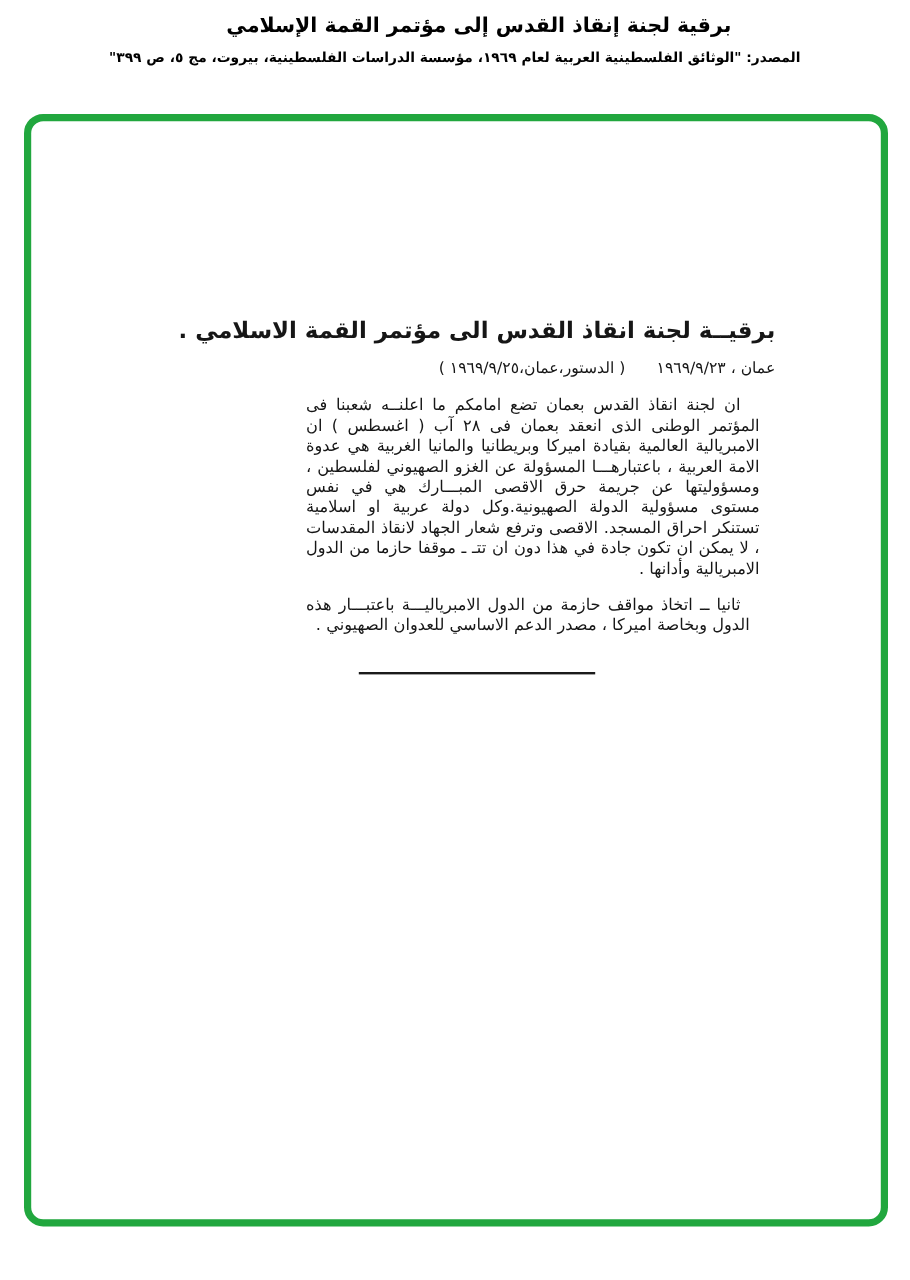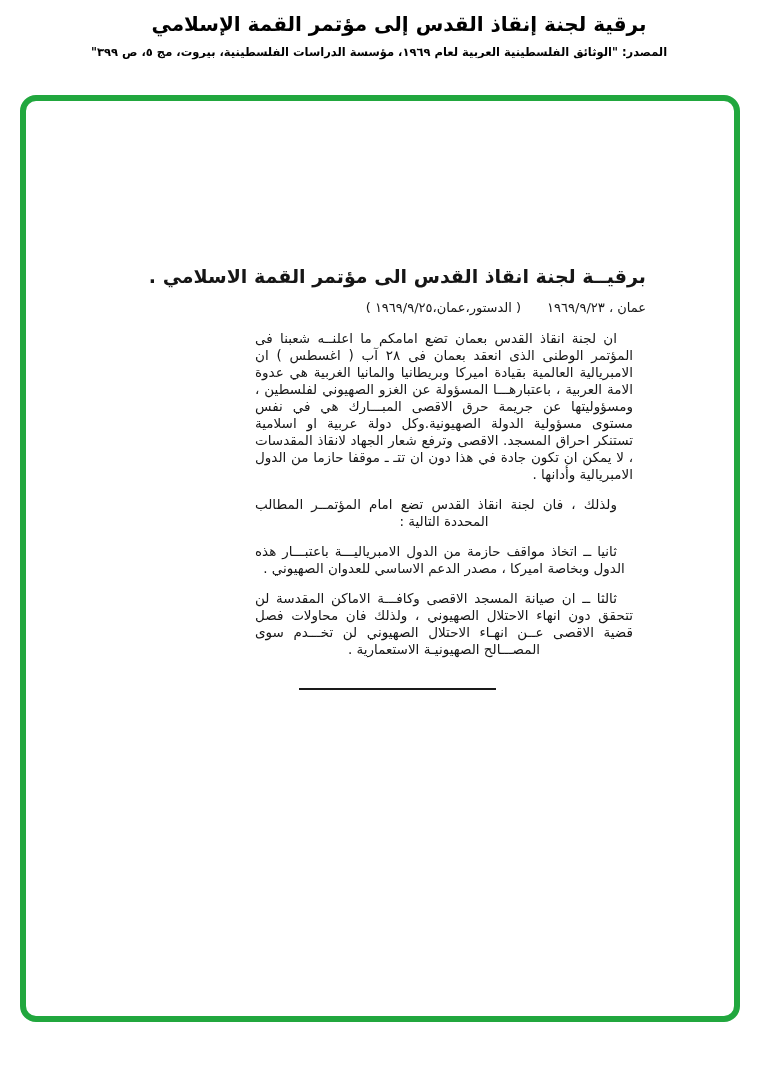--- a/index.html
+++ b/index.html
@@ -14,21 +14,21 @@
 
   
   .top-header {
     position: absolute; top: 0; left: 0;
     width: 758px;
     text-align: center;
     direction: rtl;
   }
   .top-title {
     margin-top: 12px;
-    font-size: 20px;
+    font-size: 17px;
     font-weight: bold;
     color: #000;
     padding-left: 40px;
   }
   .top-source {
     margin-top: 9px;
     font-size: 11.5px;
     font-weight: bold;
     color: #000;
   }
@@ -98,23 +98,21 @@
 
     <div class="doc-title">برقيــة لجنة انقاذ القدس الى مؤتمر القمة الاسلامي .</div>
 
     <div class="dateline">
       <span>عمان ، ١٩٦٩/٩/٢٣</span>
       <span>( الدستور،عمان،١٩٦٩/٩/٢٥ )</span>
     </div>
 
     <p class="para indent">ان لجنة انقاذ القدس بعمان تضع امامكم ما اعلنــه شعبنا فى المؤتمر الوطنى الذى انعقد بعمان فى ٢٨ آب ( اغسطس ) ان الامبريالية العالمية بقيادة اميركا وبريطانيا والمانيا الغربية هي عدوة الامة العربية ، باعتبارهـــا المسؤولة عن الغزو الصهيوني لفلسطين ، ومسؤوليتها عن جريمة حرق الاقصى المبـــارك هي في نفس مستوى مسؤولية الدولة الصهيونية.وكل دولة عربية او اسلامية تستنكر احراق المسجد. الاقصى وترفع شعار الجهاد لانقاذ المقدسات ، لا يمكن ان تكون جادة في هذا دون ان تتـ ـ موقفا حازما من الدول الامبريالية وأدانها .</p>
 
-    <p class="para indent center-last">ولذلك ، فان لجنة انقاذ القدس تضع امام المؤتمــر المطالب المحددة التالية :</p>
 
 
     <p class="para indent center-last">ثانيا ــ اتخاذ مواقف حازمة من الدول الامبرياليـــة باعتبـــار هذه الدول وبخاصة اميركا ، مصدر الدعم الاساسي للعدوان الصهيوني .</p>
 
-    <p class="para indent center-last">ثالثا ــ ان صيانة المسجد الاقصى وكافـــة الاماكن المقدسة لن تتحقق دون انهاء الاحتلال الصهيوني ، ولذلك فان محاولات فصل قضية الاقصى عــن انهـاء الاحتلال الصهيوني لن تخـــدم سوى المصـــالح الصهيونيـة الاستعمارية .</p>
 
     <div class="rule"></div>
 
   </div>
 </div>
 
 </body></html>

